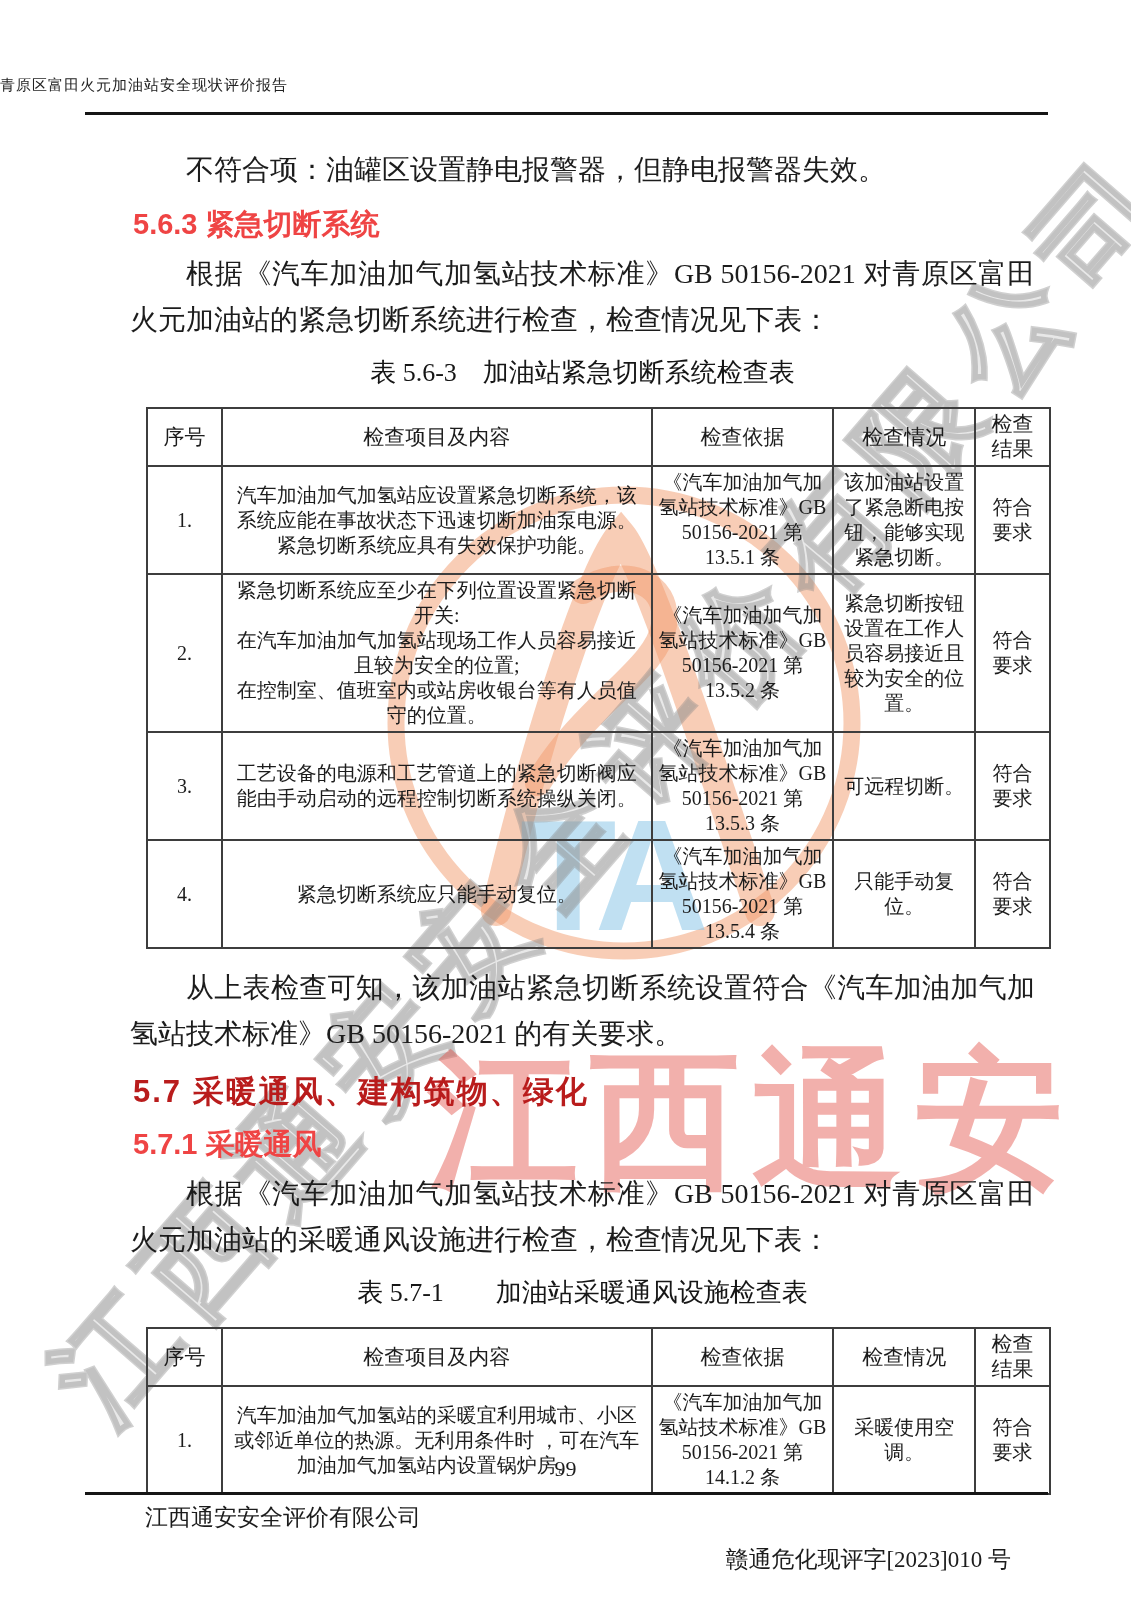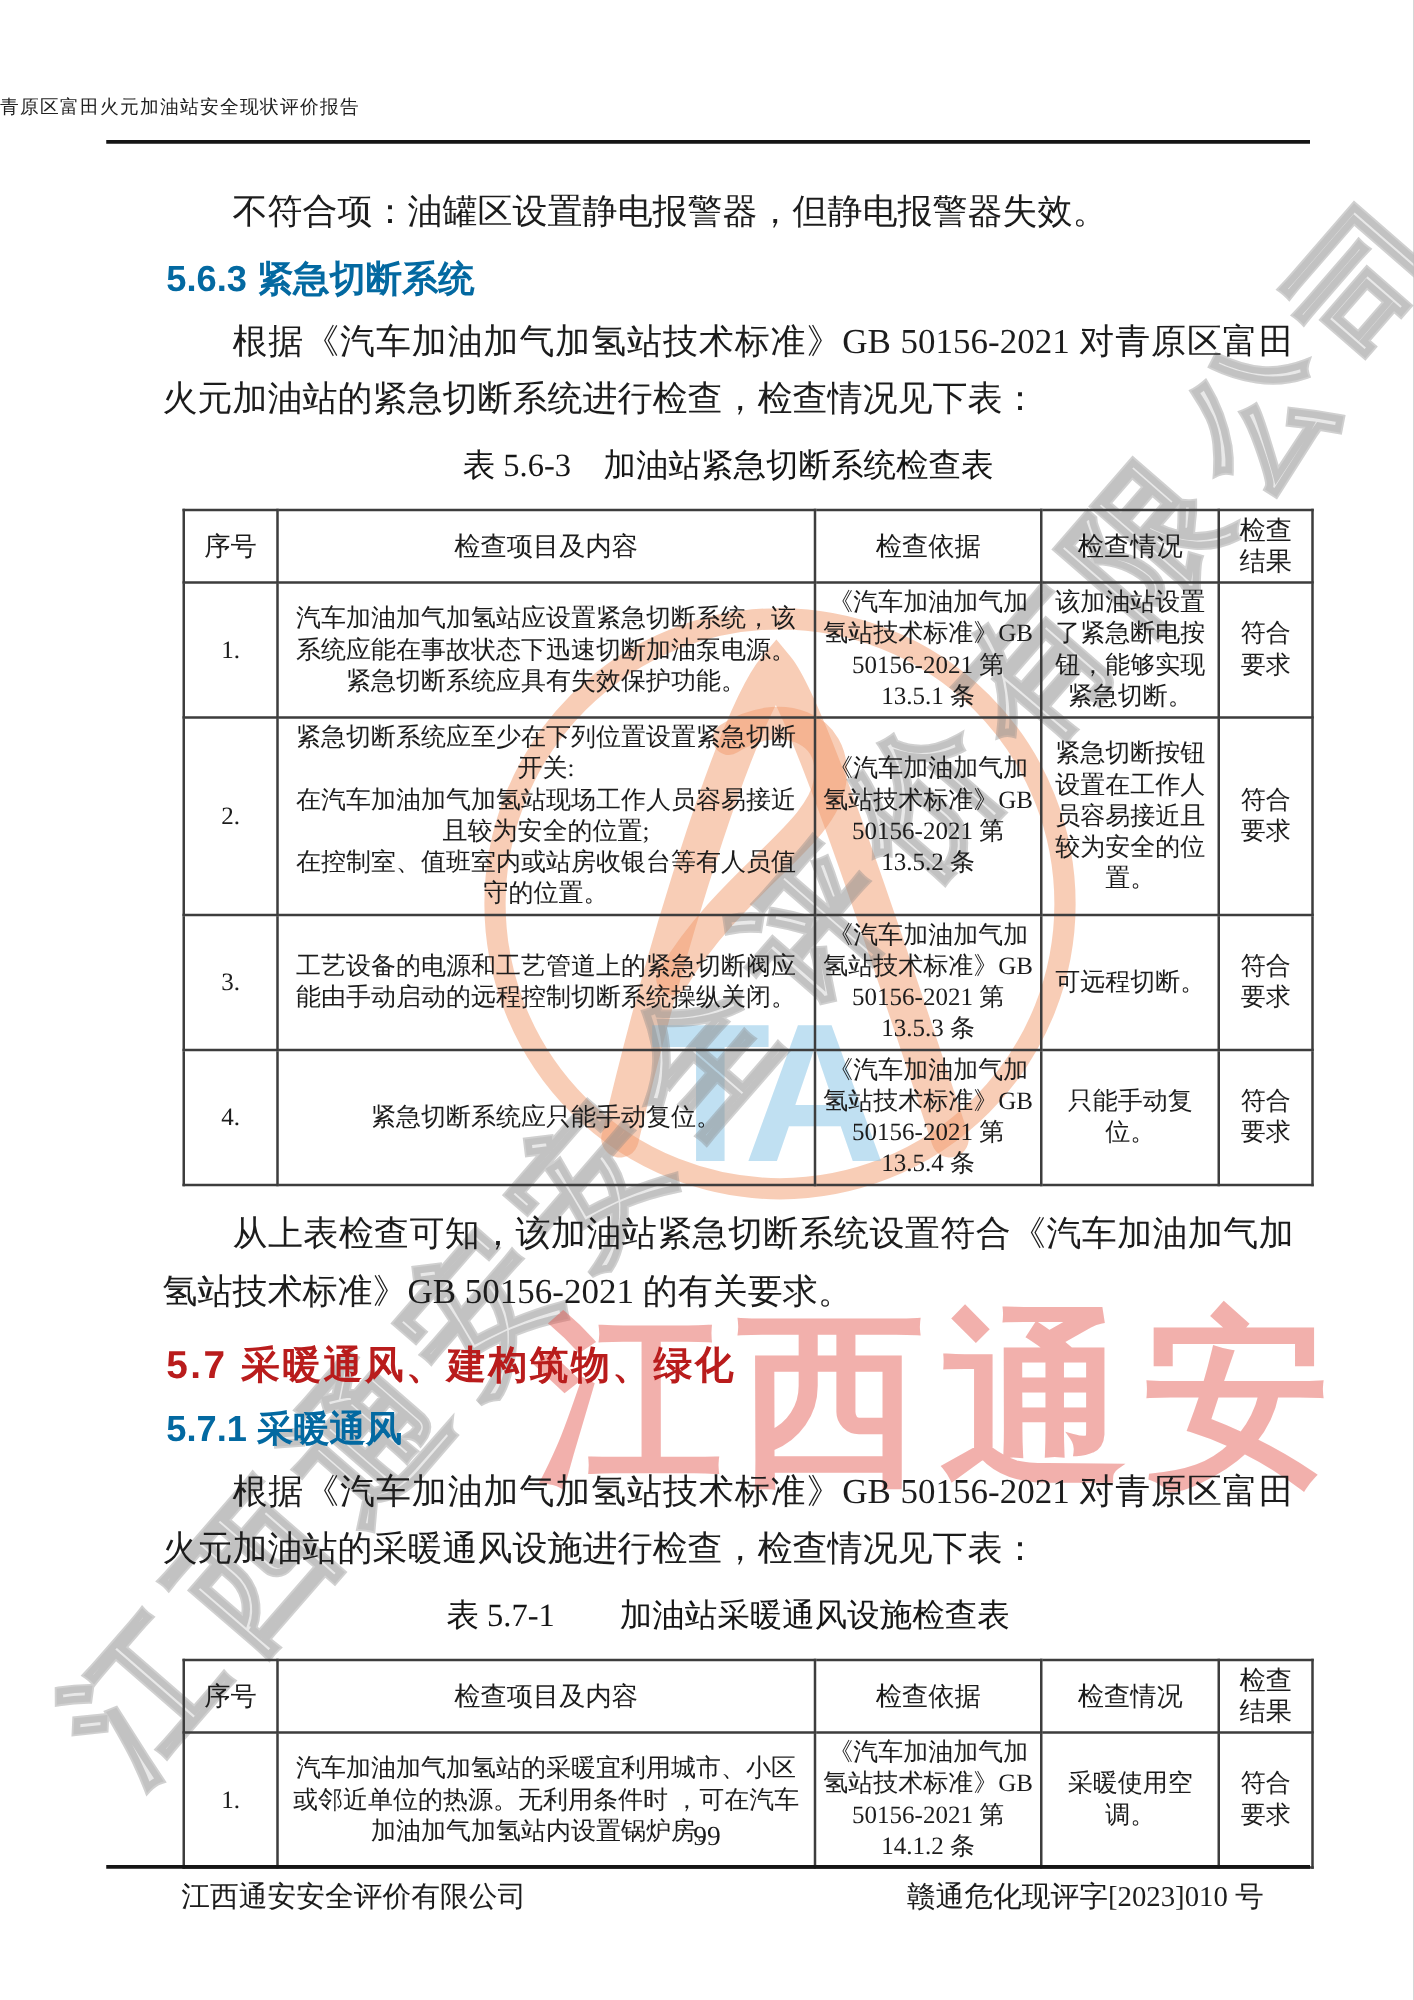--- a/index.html
+++ b/index.html
@@ -37,21 +37,21 @@
   }
   .hdr-rule{position:absolute;top:112px;left:85px;width:963px;height:3px;background:#151515;z-index:1;}
   .content{position:absolute;left:130px;top:120px;width:905px;z-index:1;}
   .para{
     font-size:28px;line-height:46px;text-align:justify;text-justify:inter-character;
     text-indent:2em;margin:8px 0 0 0;
   }
   .para.first{margin-top:27px;}
   .h3{
     font-family:"Liberation Sans","DejaVu Sans",sans-serif;font-weight:bold;
-    font-size:29px;line-height:38px;margin:12px 0 0 3px;color:#0369a1;
+    font-size:29px;line-height:38px;margin:12px 0 0 3px;color:#ef4444;
   }
   .h2{
     font-family:"Liberation Sans","DejaVu Sans",sans-serif;font-weight:bold;
     font-size:31px;line-height:42px;margin:14px 0 0 3px;color:#b91c1c;letter-spacing:2px;
   }
   .caption{
     text-align:center;font-size:26px;line-height:36px;margin:12px 0 8px 0;color:#161616;
   }
   table.check{
     width:905px;border-collapse:collapse;table-layout:fixed;
@@ -61,21 +61,21 @@
     border:2px solid #3d3d3d;font-size:20px;line-height:25px;
     text-align:center;vertical-align:middle;padding:3px 4px;
     white-space:pre-line;font-weight:normal;color:#1c1c1c;
     overflow:hidden;
   }
   table.check th{font-size:21px;height:50px;}
   
   .page-number{position:absolute;top:1456px;left:0;width:100%;text-align:center;font-size:22px;z-index:1;}
   .ftr-rule{position:absolute;top:1492px;left:85px;width:963px;height:3px;background:#151515;z-index:1;}
   .ftr-left{position:absolute;top:1502px;left:145px;font-size:23px;z-index:1;}
-  .ftr-right{position:absolute;top:1502px;right:120px;font-size:23px;z-index:1;font-family:Liberation Serif, serif;}
+  .ftr-right{position:absolute;top:1544px;right:120px;font-size:23px;z-index:1;font-family:Liberation Serif, serif;}
 </style>
 </head>
 <body>
 
 <div class="page">
 
   <div class="wm-layer">
     <svg class="wm-logo" width="490" height="500" viewBox="0 0 490 500">
       <g fill="none" stroke="#f29b6d" stroke-opacity="0.50">
         <circle cx="246" cy="250" r="228" stroke-width="17"></circle>

